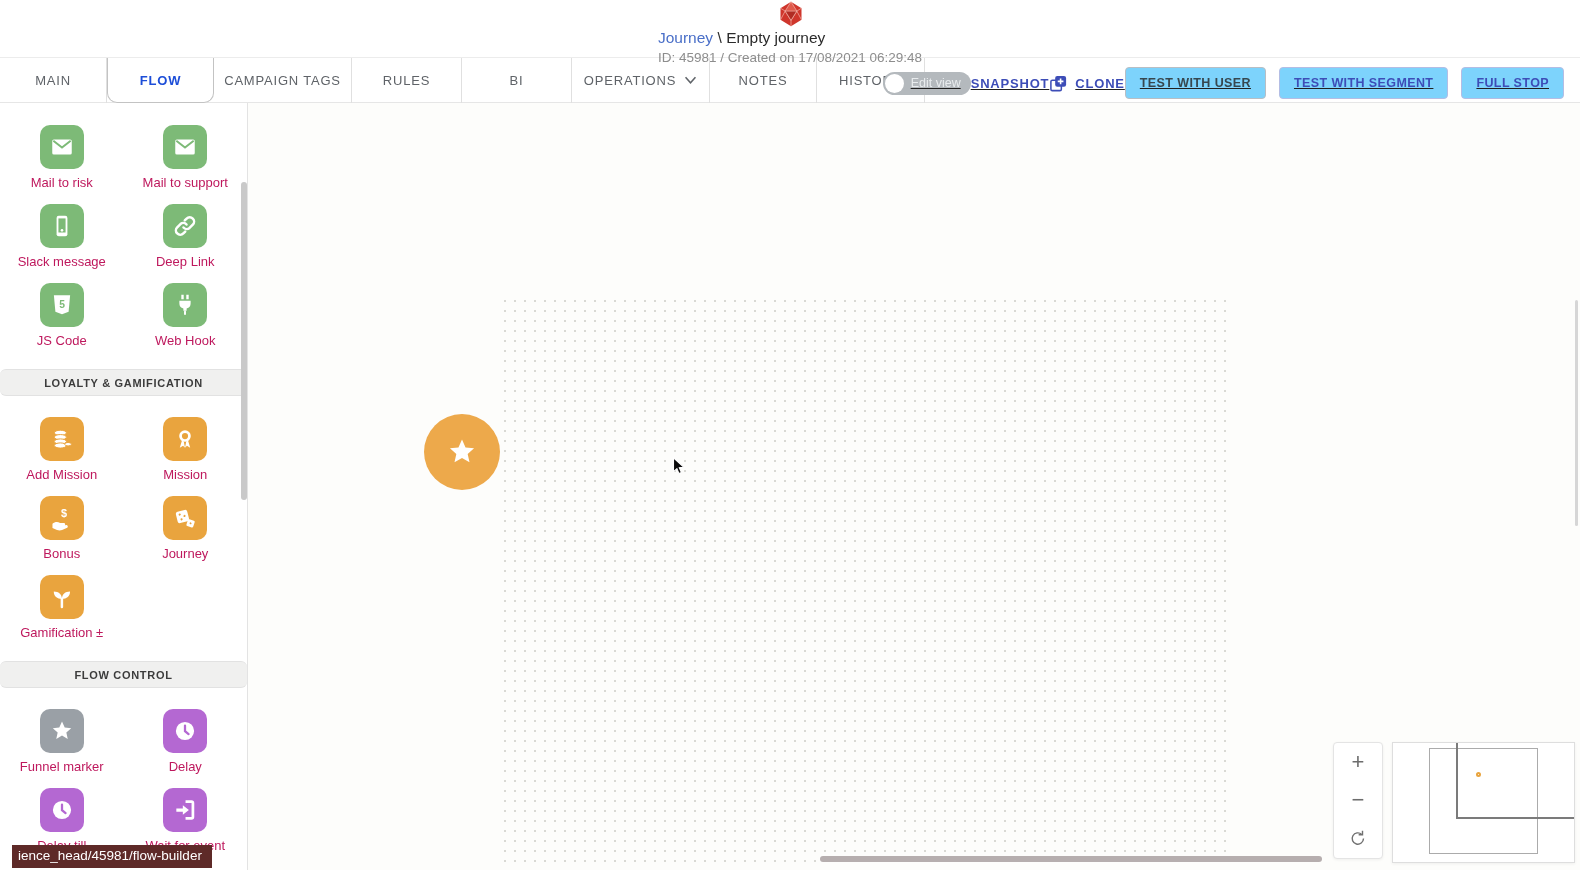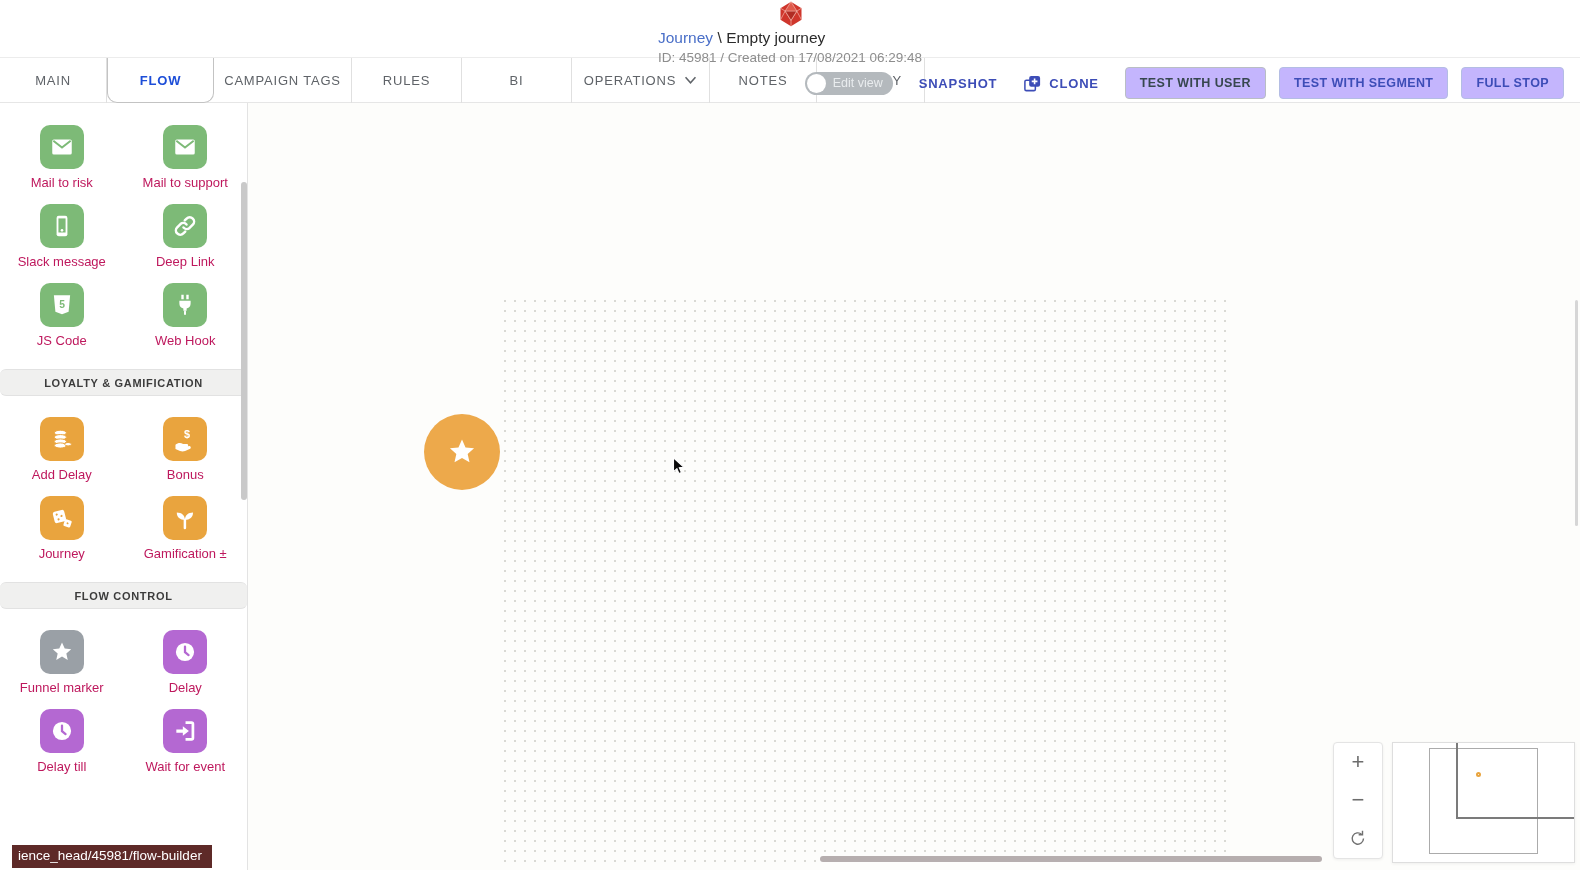--- a/index.html
+++ b/index.html
@@ -7,27 +7,27 @@
   body { font-family:"Liberation Sans", sans-serif; background:#fff; color:#212121; position:relative; }
 
   
   .header { position:absolute; left:0; top:0; width:1580px; height:58px; background:#fff;
             border-bottom:1px solid #ececec; display:flex; align-items:center; z-index:10;flex-direction:column; }
   .logo { width:28px; height:28px; margin:0 10px 0 11px; flex:0 0 auto; }
   .crumbs { line-height:19px; }
   .crumb-link { color:#4a6fc8; font-size:15.5px; text-decoration:none; }
   .crumb-sep, .crumb-cur { color:#2b2b2b; font-size:15.5px; }
   .meta { color:#8d8d8d; font-size:13.5px; margin-top:1px; }
-  .hdr-right { margin-left:auto; display:flex; align-items:center; gap:26px; padding-right:16px; }
+  .hdr-right { margin-left:auto; display:flex; align-items:center; padding-right:16px;text-decoration:underline; }
   .toggle { background:#b4b9bd; border-radius:12px; height:23px; width:88px; display:flex; align-items:center; cursor:pointer; }
   .knob { width:19px; height:19px; border-radius:50%; background:#fff; margin-left:2px; }
   .toggle-label { color:#e9ecee; font-size:12.5px; margin-left:7px; }
   .link-action { color:#3d4db7; font-weight:bold; font-size:13px; letter-spacing:.8px; display:flex; align-items:center; gap:7px; cursor:pointer; }
   .hdr-buttons { display:flex; gap:13px; }
-  .btn { background:#c4b5fd; border-radius:4px; font-weight:bold; font-size:12.5px; letter-spacing:.4px;
+  .btn { background:#7dd3fc; border-radius:4px; font-weight:bold; font-size:12.5px; letter-spacing:.4px;
          padding:8px 14px; cursor:pointer; font-family:inherit; }
   .btn.neutral { border:1px solid #b9bec4; color:#37474f; }
   .btn.accent  { border:1px solid #b4bde4; color:#3d4db7; }
 
   
   .tabbar { position:absolute; left:0; top:58px; width:1580px; height:45px; background:#fff;
             border-bottom:1px solid #e6e6e6; display:flex; z-index:9; }
   .tab { height:45px; display:flex; align-items:center; justify-content:center; gap:8px;
          font-size:13px; letter-spacing:.8px; color:#5f6368; border-right:1px solid #e0e0e0; cursor:pointer; }
   .tab.active { color:#1d4ed8; font-weight:bold; border:1px solid #c3c3c3; border-top:none;
@@ -207,21 +207,31 @@
           <svg width="26" height="26" viewBox="0 0 24 24">
             <g fill="#fff" stroke="#e9a43e" stroke-width="0.9">
               <ellipse cx="10.5" cy="6.3" rx="5.6" ry="2.4"></ellipse>
               <ellipse cx="10.5" cy="10.3" rx="5.6" ry="2.4"></ellipse>
               <ellipse cx="10.5" cy="14.3" rx="5.6" ry="2.4"></ellipse>
               <ellipse cx="10.5" cy="18" rx="5.6" ry="2.4"></ellipse>
               <ellipse cx="17.6" cy="16.8" rx="3.1" ry="1.6"></ellipse>
             </g>
           </svg>
         </div>
-        <span class="tool-label">Add Delay</span>
+        <span class="tool-label">Add Mission</span>
+      </div>
+      <div class="tool">
+        <div class="tile" style="background: rgb(233, 164, 62);">
+          <svg width="26" height="26" viewBox="0 0 24 24">
+            <circle cx="12" cy="9.3" r="4.1" fill="none" stroke="#fff" stroke-width="2.5"></circle>
+            <path d="M9.4 12.6L7.2 20l3-1.7 1.8 1.7-1.1-5.4z" fill="#fff"></path>
+            <path d="M14.6 12.6L16.8 20l-3-1.7-1.8 1.7 1.1-5.4z" fill="#fff"></path>
+          </svg>
+        </div>
+        <span class="tool-label">Mission</span>
       </div>
       <div class="tool">
         <div class="tile" style="background: rgb(233, 164, 62);">
           <svg width="26" height="26" viewBox="0 0 24 24">
             <text x="13.8" y="11" text-anchor="middle" font-size="10" font-weight="700" fill="#fff" font-family="Liberation Sans, sans-serif">$</text>
             <path fill="#fff" d="M3.2 17.4c2-1.9 4.7-2.1 7-.9l3.3.1a1.3 1.3 0 0 1 .3 2.6l-4.1 1.2 6-1.9a1.4 1.4 0 0 1 1.1 2.5l-4.7 2c-1.5.6-3.2.6-4.7 0l-4.2-1.7z"></path>
           </svg>
         </div>
         <span class="tool-label">Bonus</span>
       </div>

